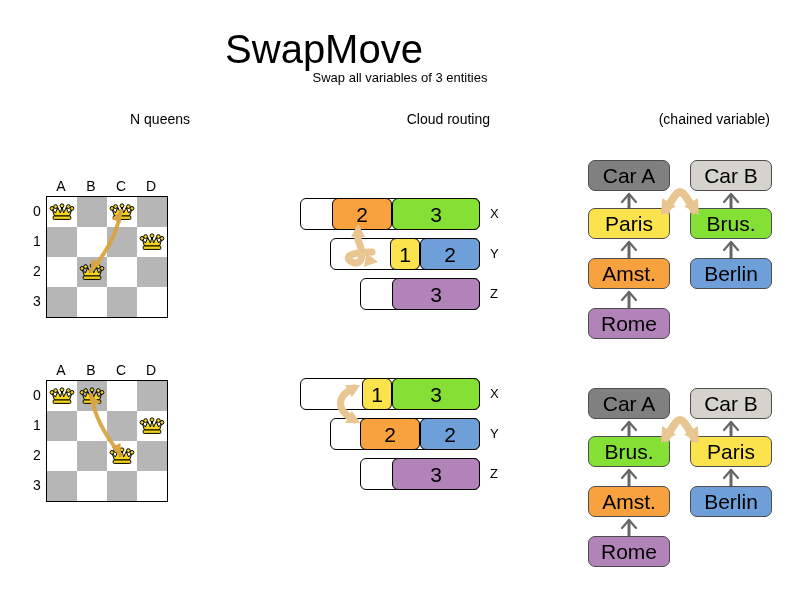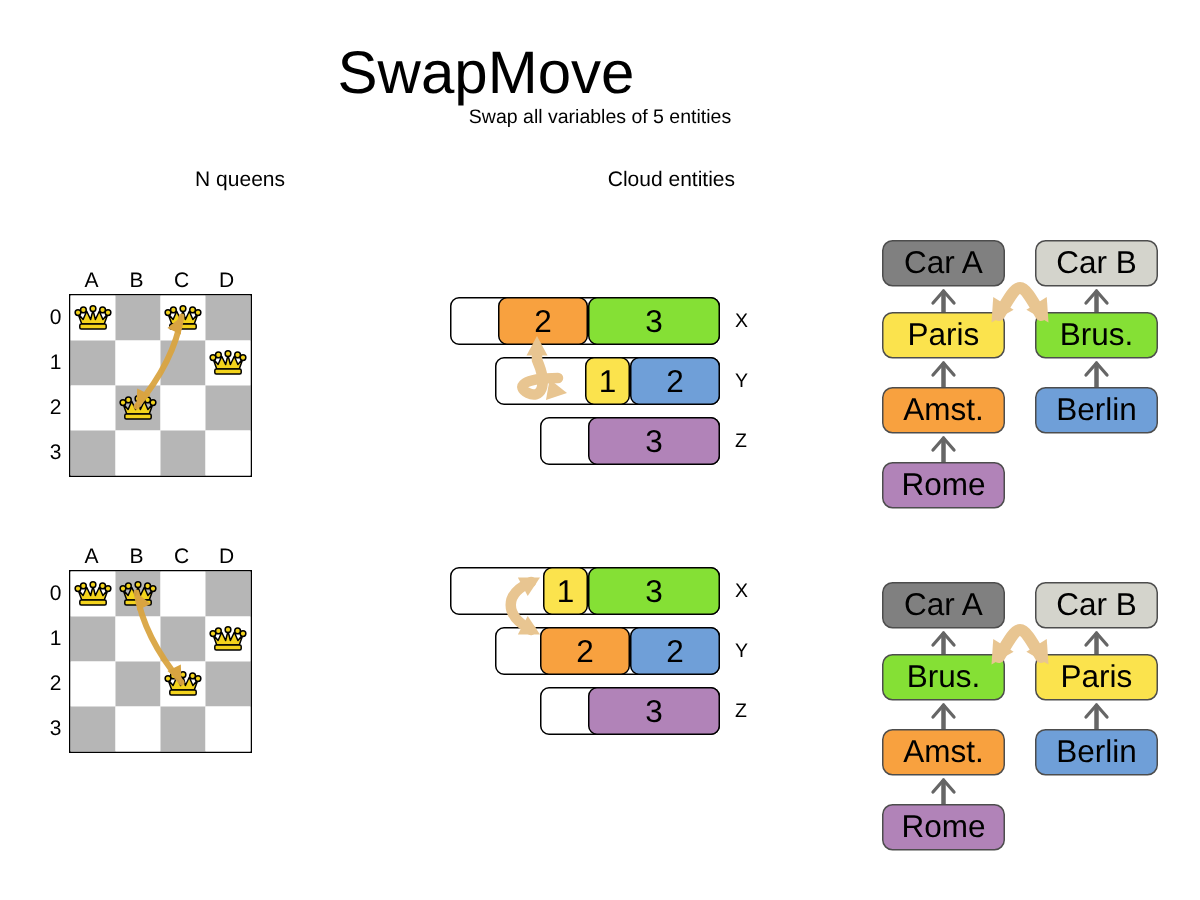--- a/index.html
+++ b/index.html
@@ -75,25 +75,26 @@
     display:flex;align-items:center;justify-content:center;
     font-size:21px;line-height:24px;color:#000;
   }
   .vnode.car{border-color:#4d4d4d;text-align:center;}
   svg.overlay{position:absolute;left:0;top:0;pointer-events:none;}
 </style>
 </head>
 <body>
 
 <div class="abs" id="title">SwapMove</div>
-<div class="abs" id="subtitle">Swap all variables of 5 entities</div>
+<div class="abs" id="subtitle">Swap all variables of 3 entities</div>
 
 <div class="abs col-heading" id="heading-nqueens">N queens</div>
-<div class="abs col-heading" id="heading-cloud">Cloud entities</div>
+<div class="abs col-heading" id="heading-cloud">Cloud routing</div>
 <div class="abs col-heading" id="heading-vrp">
+  <div>(chained variable)</div>
 </div>
 
 <div class="abs" id="stage" style="left:0;top:0;width:800px;height:600px;">
     <div class="abs board-wrap" style="left: 30px; top: 175px;">
       <div class="file-label" style="left: 16px;">A</div>
       <div class="file-label" style="left: 46px;">B</div>
       <div class="file-label" style="left: 76px;">C</div>
       <div class="file-label" style="left: 106px;">D</div>
       <div class="rank-label" style="top: 21px;">0</div>
       <div class="rank-label" style="top: 51px;">1</div>

